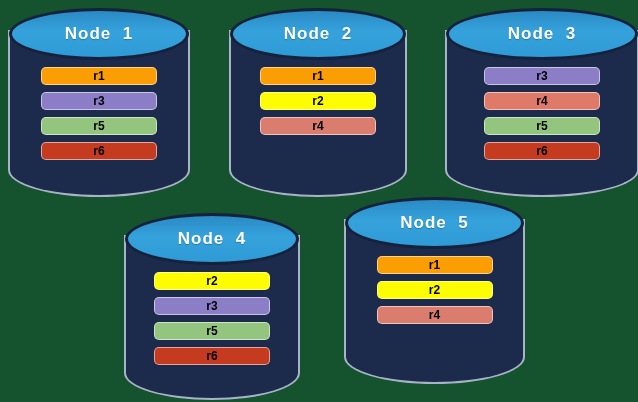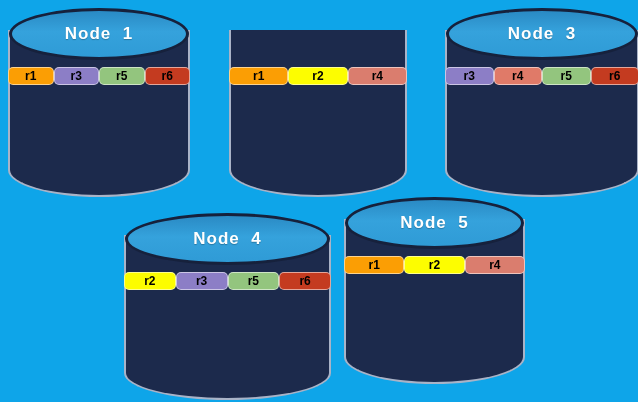--- a/index.html
+++ b/index.html
@@ -5,21 +5,21 @@
   html, body {
     margin: 0;
     padding: 0;
     background: #ffffff;
     font-family: "Liberation Sans", "DejaVu Sans", sans-serif;
   }
   .canvas {
     position: relative;
     width: 638px;
     height: 402px;
-    background: #0ea5e9;
+    background: #14532d;
     overflow: hidden;
   }
   .cylinder {
     position: absolute;
   }
   .cyl-body {
     position: absolute;
     top: 24px;
     left: 0;
     right: 0;
@@ -53,42 +53,42 @@
     white-space: pre;
     text-shadow: 0 1px 1px rgba(0,0,0,0.25);
   }
   .bars {
     position: absolute;
     top: 61px;
     left: 0;
     right: 0;
     z-index: 3;
     display: flex;
-    flex-direction: row;
+    flex-direction: column;
     align-items: center;
   }
   .bar {
     width: 114px;
     height: 16px;
     margin-bottom: 7px;
     border-radius: 5px;
     border: 1px solid rgba(255,255,255,0.55);
     display: flex;
     align-items: center;
     justify-content: center;
     font-size: 12px;
     font-weight: bold;
     color: #000000;
     line-height: 16px;
   }
   
   .n1 { left: 8px;   top: 6px;   width: 182px; height: 191px; }
   .n2 { left: 229px; top: 6px;   width: 178px; height: 191px; }
   .n3 { left: 445px; top: 6px;   width: 194px; height: 191px; }
-  .n4 { left: 124px; top: 211px; width: 176px; height: 189px; padding-left: 31px; }
+  .n4 { left: 124px; top: 211px; width: 176px; height: 189px; }
   .n5 { left: 344px; top: 195px; width: 181px; height: 189px; }
 </style>
 </head>
 <body>
 
 <div class="canvas">
 
   <div class="cylinder n1">
     <div class="cyl-body"></div>
     <div class="cyl-top">
@@ -97,20 +97,23 @@
     <div class="bars">
       <div class="bar" style="background-color: rgb(251, 158, 4);">r1</div>
       <div class="bar" style="background-color: rgb(140, 126, 198);">r3</div>
       <div class="bar" style="background-color: rgb(147, 197, 126);">r5</div>
       <div class="bar" style="background-color: rgb(196, 59, 32);">r6</div>
     </div>
   </div>
 
   <div class="cylinder n2">
     <div class="cyl-body"></div>
+    <div class="cyl-top">
+      <span class="node-title">Node  2</span>
+    </div>
     <div class="bars">
       <div class="bar" style="background-color: rgb(251, 158, 4);">r1</div>
       <div class="bar" style="background-color: rgb(253, 253, 0);">r2</div>
       <div class="bar" style="background-color: rgb(218, 125, 110);">r4</div>
     </div>
   </div>
 
   <div class="cylinder n3">
     <div class="cyl-body"></div>
     <div class="cyl-top">

